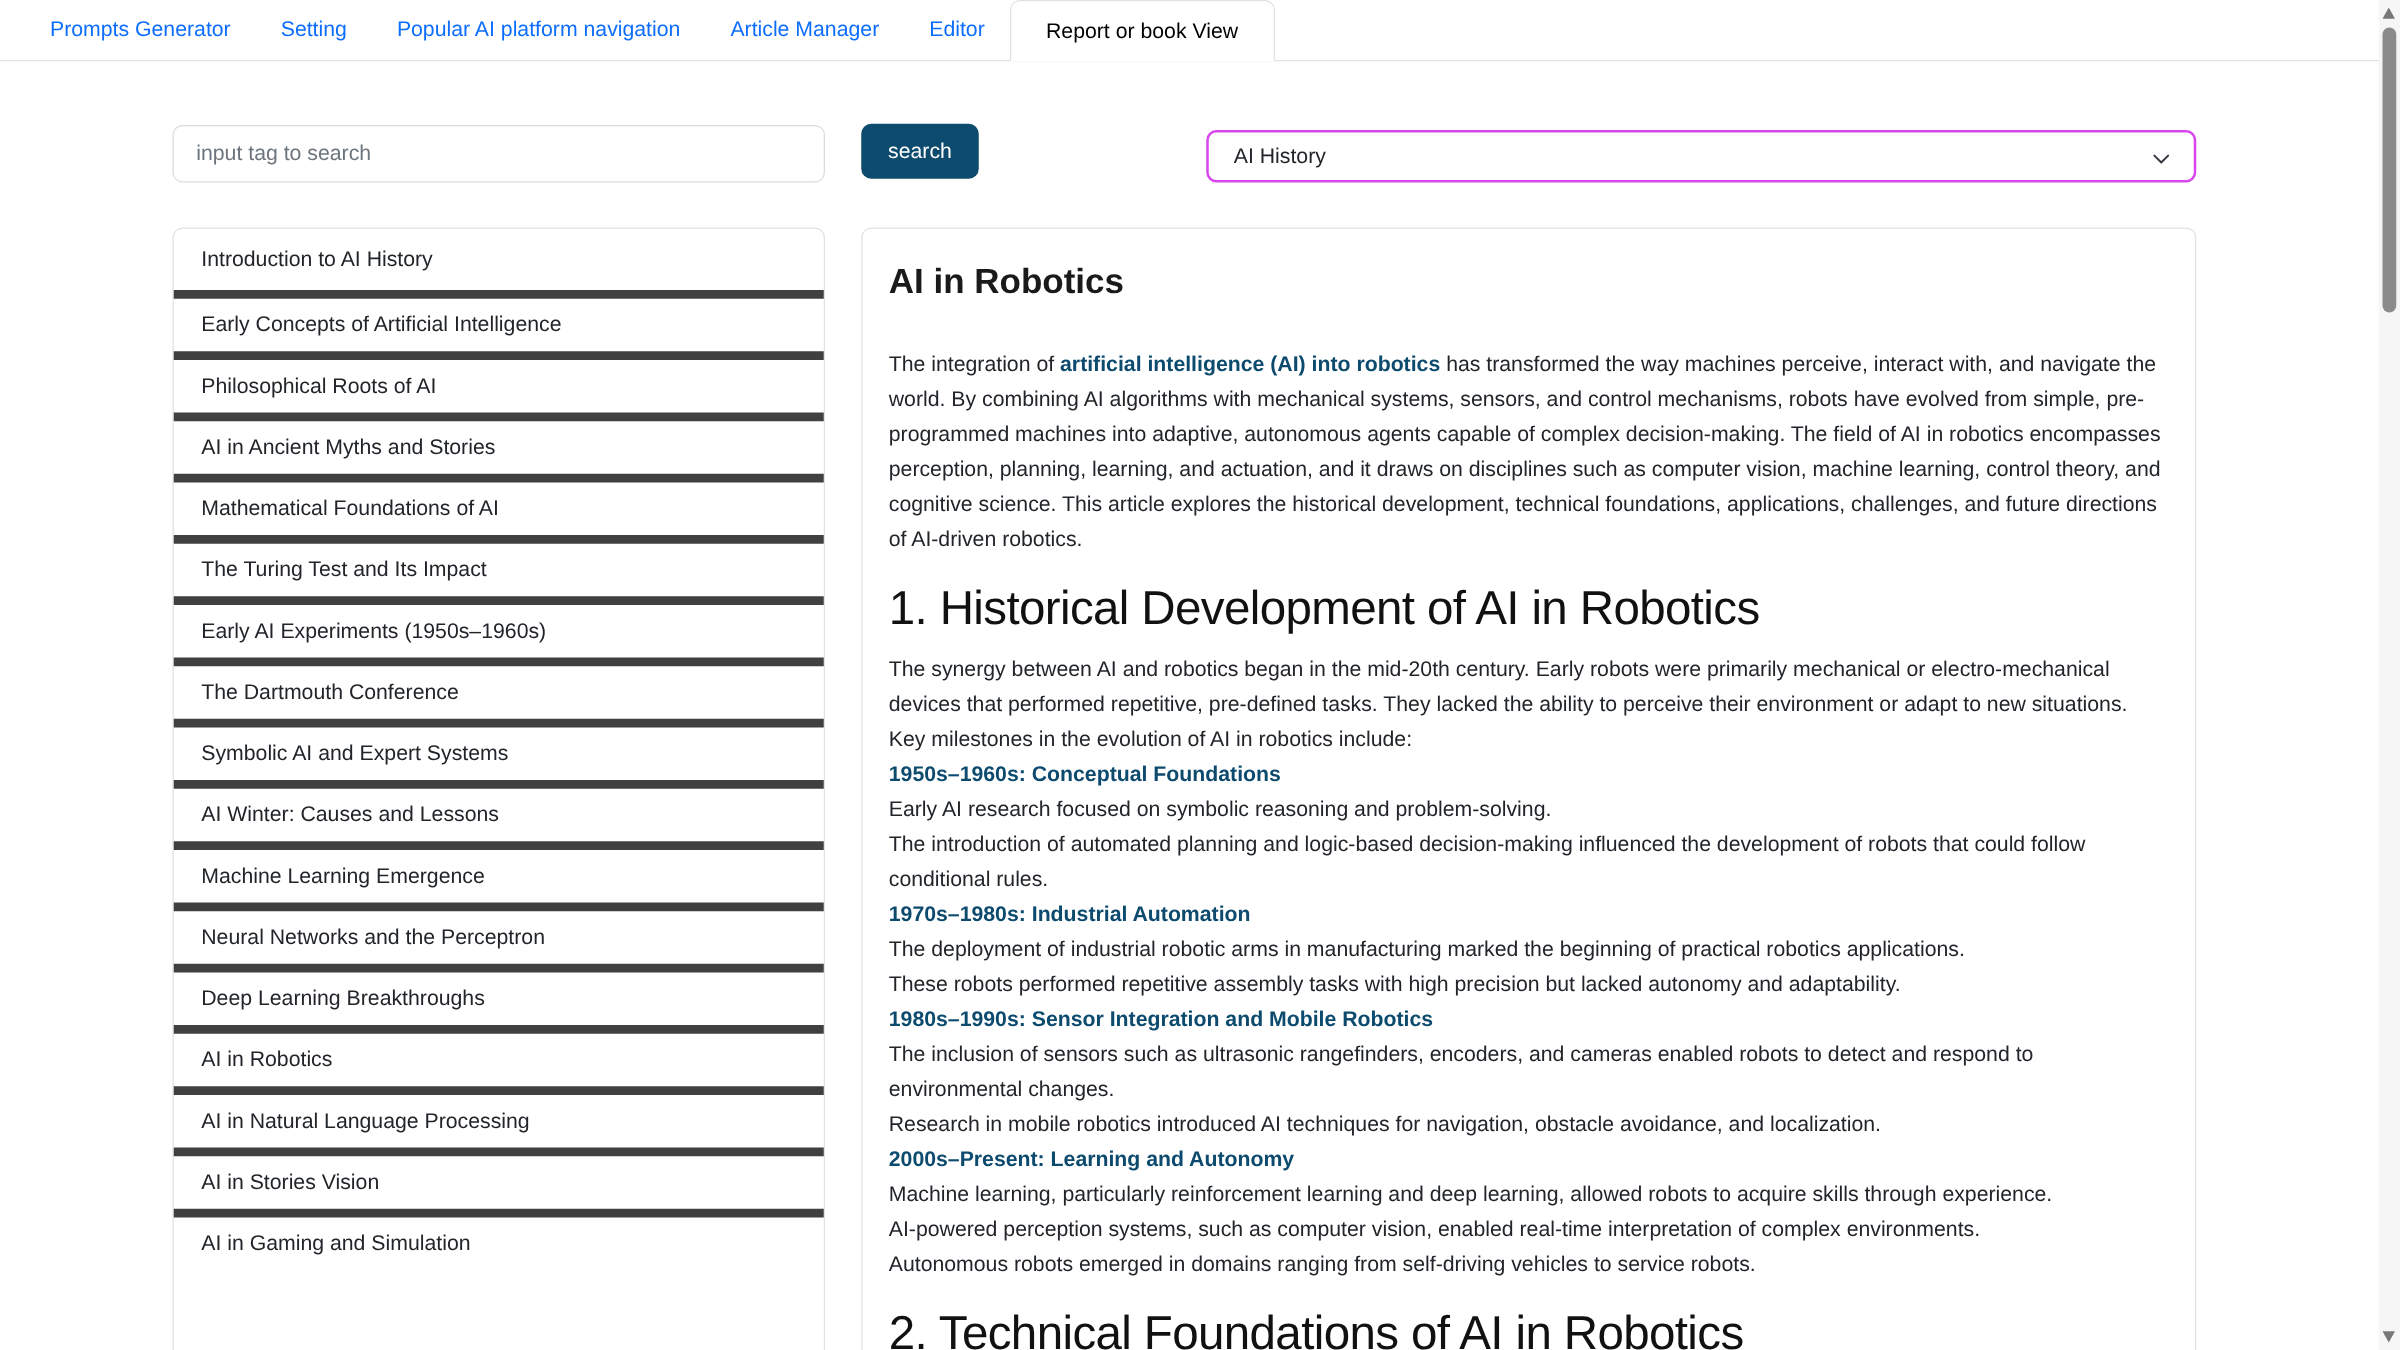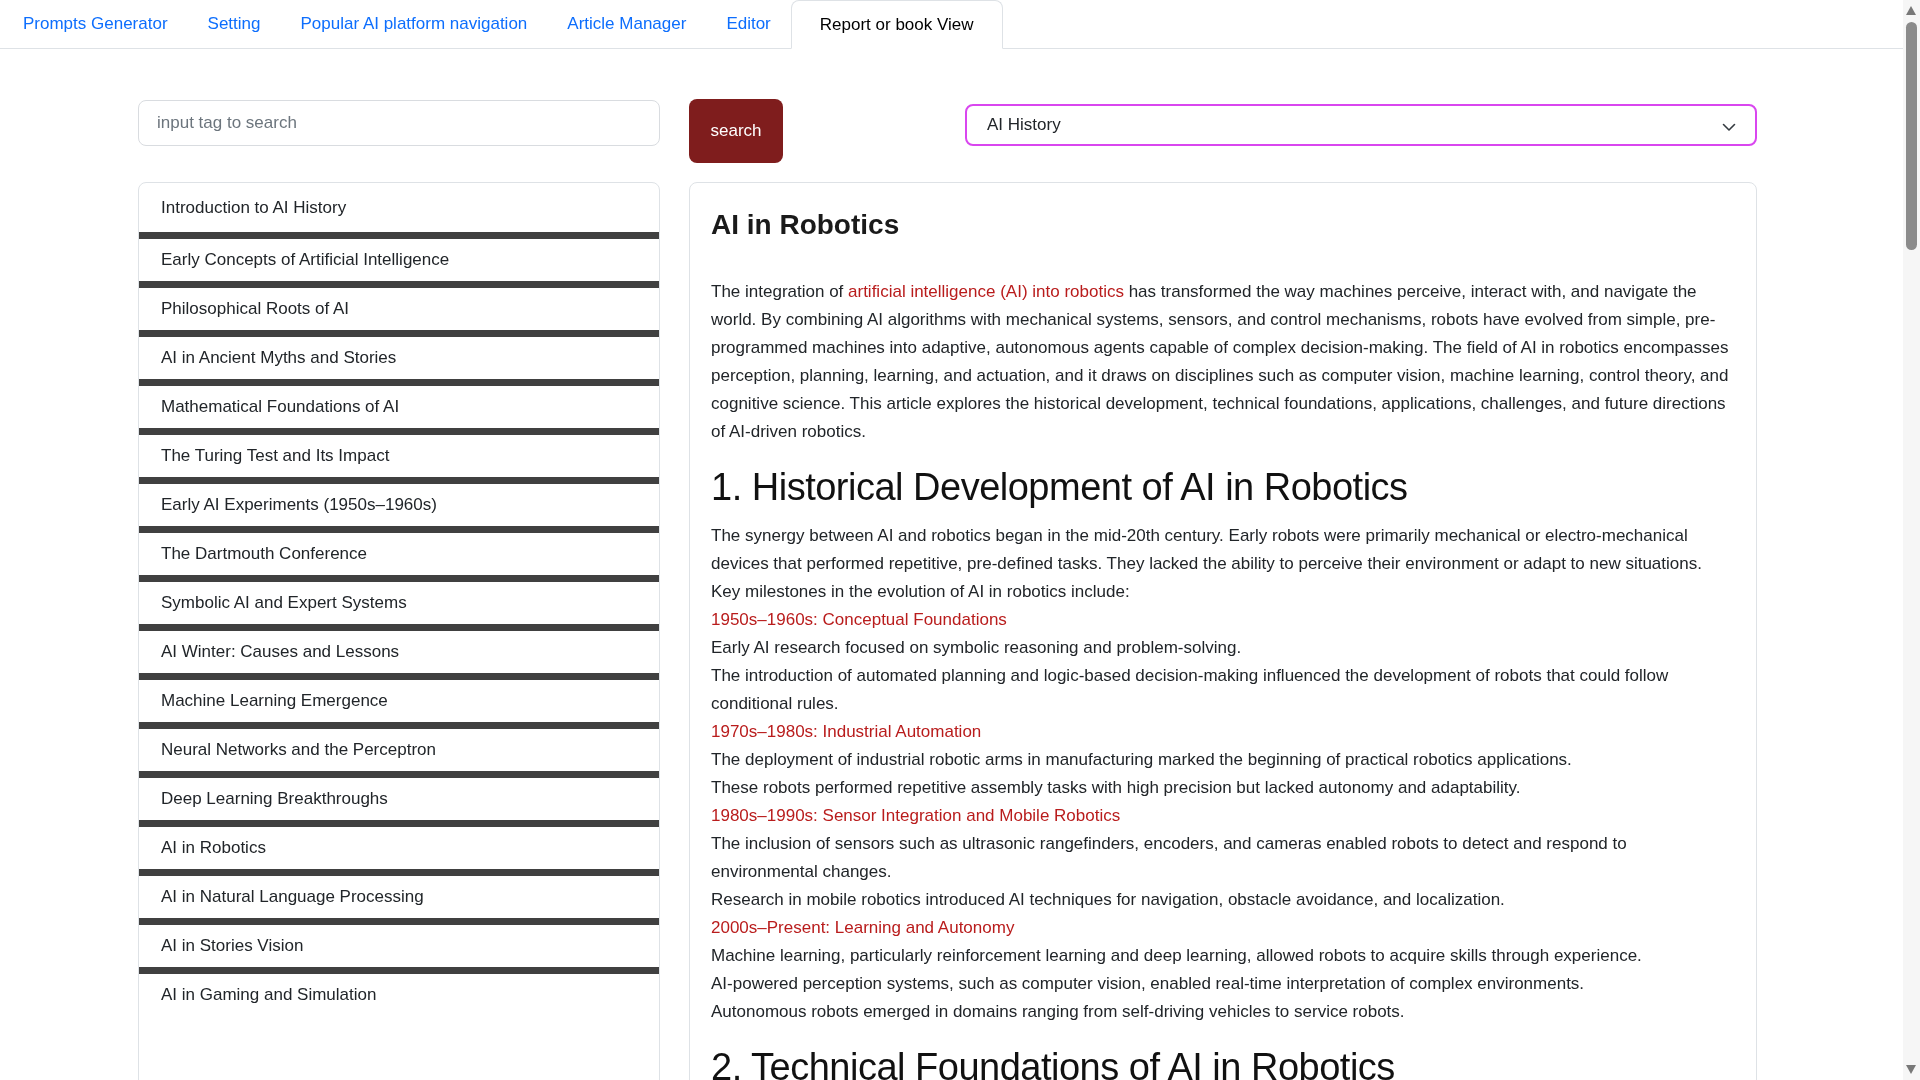--- a/index.html
+++ b/index.html
@@ -10,21 +10,21 @@
     background: #fff;
     font-family: "Liberation Sans", sans-serif;
     color: #212529;
   }
 
   
   .nav-tabs {
     position: absolute; top: 0; left: 0; width: 1920px; height: 49px;
     display: flex; align-items: stretch;
     border-bottom: 1px solid #dee2e6;
-    padding-left: 3px;
+    padding-left: 20px;
   }
   .tab {
     display: flex; align-items: center;
     padding: 0 20px; font-size: 17px; color: #0d6efd;
     cursor: pointer; white-space: nowrap; text-decoration: none;
   }
   .tab.active {
     padding: 0 28px;
     background: #fff; color: #000;
     border: 1px solid #dee2e6; border-bottom: 1px solid #fff;
@@ -34,22 +34,22 @@
 
   
   .search-input {
     position: absolute; left: 138px; top: 100px; width: 522px; height: 46px;
     border: 1px solid #d9dce0; border-radius: 8px;
     padding: 0 18px; font-size: 17px; color: #212529; outline: none;
     font-family: "Liberation Sans", sans-serif;
   }
   .search-input::placeholder { color: #6c757d; }
   .search-btn {
-    position: absolute; left: 689px; top: 99px; width: 94px; height: 64px;
-    background: #7f1d1d; color: #fff; border: none; border-radius: 8px;
+    position: absolute; left: 689px; top: 99px; width: 94px; height: 44px;
+    background: #0c4a6e; color: #fff; border: none; border-radius: 8px;
     font-size: 17px; cursor: pointer;
     font-family: "Liberation Sans", sans-serif;
   }
   .category-select {
     position: absolute; left: 965px; top: 104px; width: 792px; height: 42px;
     border: 2px solid #d946ef; border-radius: 8px; background: #fff;
     display: flex; align-items: center; padding: 0 20px;
     font-size: 17px; color: #212529; cursor: pointer;
   }
   .chevron {
@@ -72,21 +72,21 @@
   .content-panel {
     position: absolute; left: 689px; top: 182px; width: 1068px; height: 1000px;
     border: 1px solid #dee2e6; border-radius: 8px; background: #fff;
     padding: 25px 21px 0 21px; overflow: hidden;
   }
   .article-title {
     font-size: 28px; font-weight: 700; color: #1a1a1a;
     margin: 0 0 36px 0; line-height: 1.2;
   }
   .article p.line { margin: 0; font-size: 17px; line-height: 28px; color: #212529; }
-  .article p.line b, .article p.line.bold { font-weight: 400; color: #b91c1c; }
+  .article p.line b, .article p.line.bold { font-weight: 700; color: #0c4a6e; }
   .article h1.section {
     font-size: 38px; font-weight: 400; color: #111;
     margin: 20px 0 14px 0; line-height: 1.12; letter-spacing: -0.5px;
   }
 
   
   .scrollbar {
     position: absolute; right: 0; top: 0; width: 17px; height: 1080px;
     background: #f6f6f6; z-index: 50;
   }

